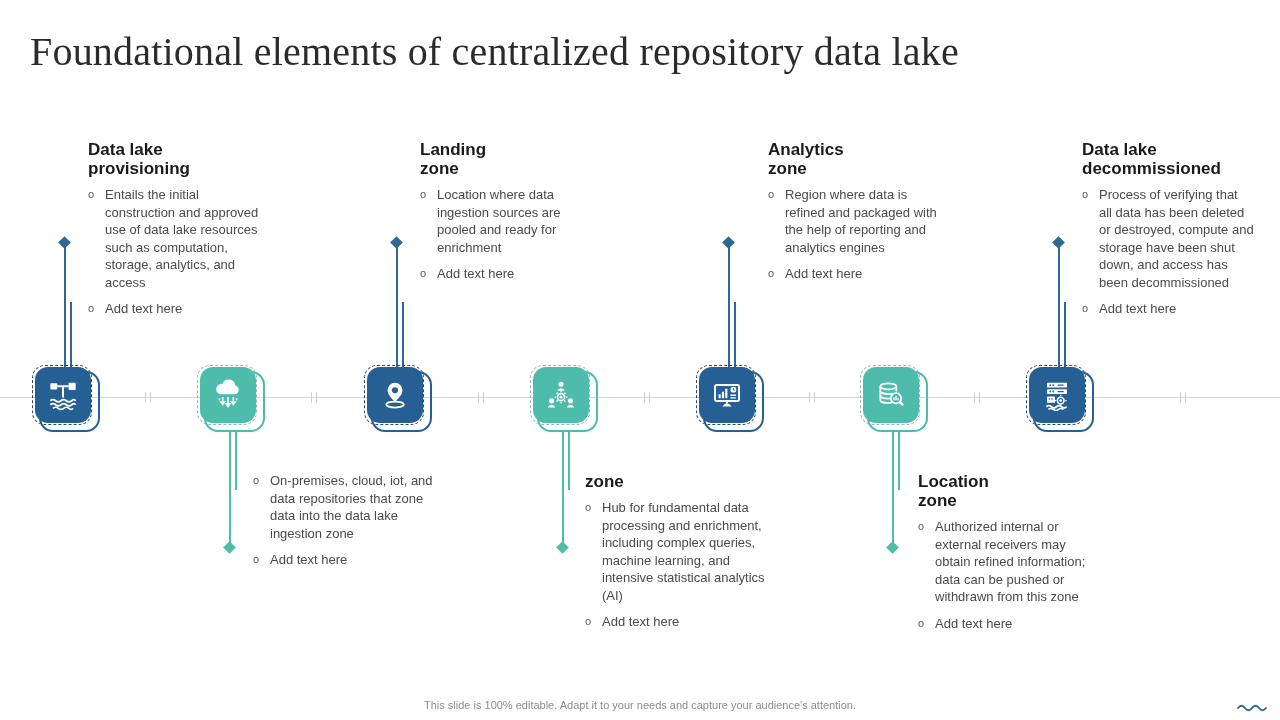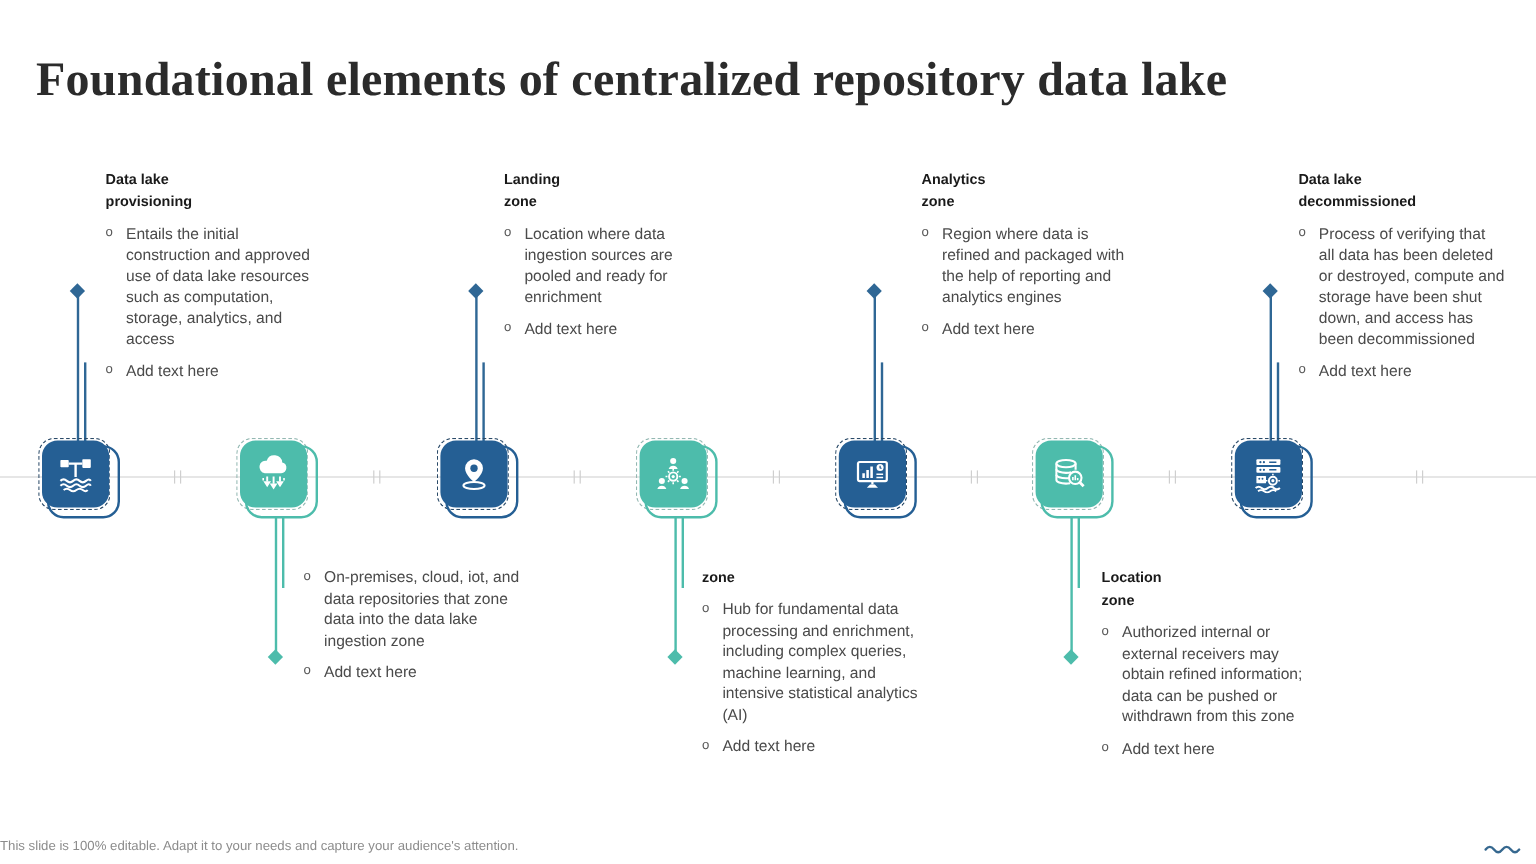--- a/index.html
+++ b/index.html
@@ -1,44 +1,44 @@
 <!DOCTYPE html>
 <html><head>
 <meta charset="utf-8">
 <style>
   html,body{margin:0;padding:0;background:#fff;}
   .slide{position:relative;width:1280px;height:720px;background:#ffffff;overflow:hidden;
          font-family:"Liberation Sans",sans-serif;}
-  .title{position:absolute;left:30px;top:14px;width:1200px;
-         font-family:"Liberation Serif",serif;font-size:40px;font-weight:700;color:#2b2b2b;letter-spacing:.2px;margin-top:28px;}
+  .title{position:absolute;left:30px;top:0;width:1200px;
+         font-family:"Liberation Serif",serif;font-size:40px;font-weight:400;color:#2b2b2b;letter-spacing:.2px;margin-top:28px;}
   .subtitle{position:absolute;left:31px;top:66px;width:1200px;font-size:11.5px;color:#8c8c8c;}
   .timeline{position:absolute;left:0;top:397px;width:1280px;height:1px;background:#d6d6d6;}
   .tick{position:absolute;top:392px;width:4px;height:11px;
         border-left:1px solid #cfcfcf;border-right:1px solid #cfcfcf;}
   
   .icon-group{position:absolute;top:364px;width:66px;height:66px;}
   .icon-group .dash{position:absolute;left:0;top:1px;width:58px;height:58px;border-radius:13px;border:1.5px dashed #2a4a68;}
   .icon-group .solid{position:absolute;left:7px;top:7px;width:57px;height:57px;border-radius:14px;border:2px solid #255f94;}
   .icon-group .fill{position:absolute;left:3px;top:3px;width:56px;height:56px;border-radius:13px;background:#255f94;
                     display:flex;align-items:center;justify-content:center;}
   .icon-group.teal .dash{border-color:#93b8b2;}
   .icon-group.teal .solid{border-color:#4dbcab;}
   .icon-group.teal .fill{background:#4dbcab;}
   
   .vline{position:absolute;width:1.5px;background:#2f6795;}
   .vline.teal{background:#4dbcab;}
   .diamond{position:absolute;width:9px;height:9px;transform:rotate(45deg);background:#2f6795;}
   .diamond.teal{background:#4dbcab;}
   
   .textblock{position:absolute;color:#4a4a4a;}
-  .textblock h3{margin:0 0 8px 0;font-size:12px;line-height:19px;color:#1a1a1a;font-weight:bold;}
+  .textblock h3{margin:0 0 8px 0;font-size:17px;line-height:19px;color:#1a1a1a;font-weight:bold;}
   .textblock h3 span{display:block;}
   .bullet{display:flex;margin-bottom:9px;font-size:13px;line-height:17.5px;}
   .bullet .marker{flex:0 0 17px;font-size:11px;color:#595959;line-height:17.5px;}
-  .footer{position:absolute;left:0;top:699px;width:1280px;font-size:11px;color:#8c8c8c;}
+  .footer{position:absolute;left:0;top:699px;width:1280px;text-align:center;font-size:11px;color:#8c8c8c;}
   .squiggle{position:absolute;left:1236px;top:700px;}
   svg{display:block;}
 </style>
 </head>
 <body>
 
 <div class="slide">
 
   <h1 class="title">Foundational elements of centralized repository data lake</h1>
 

